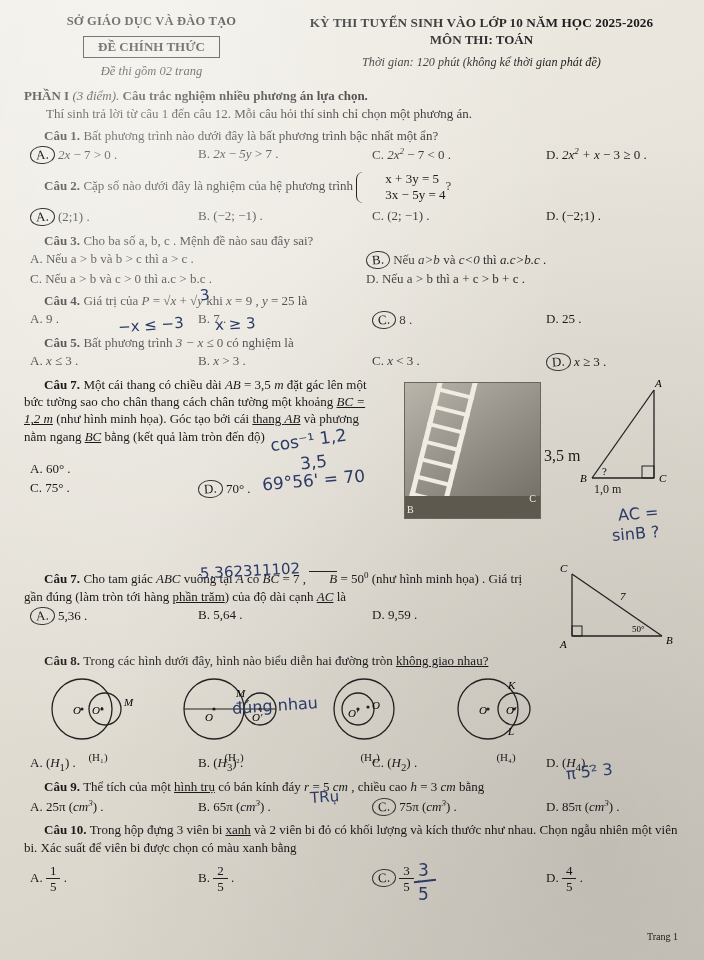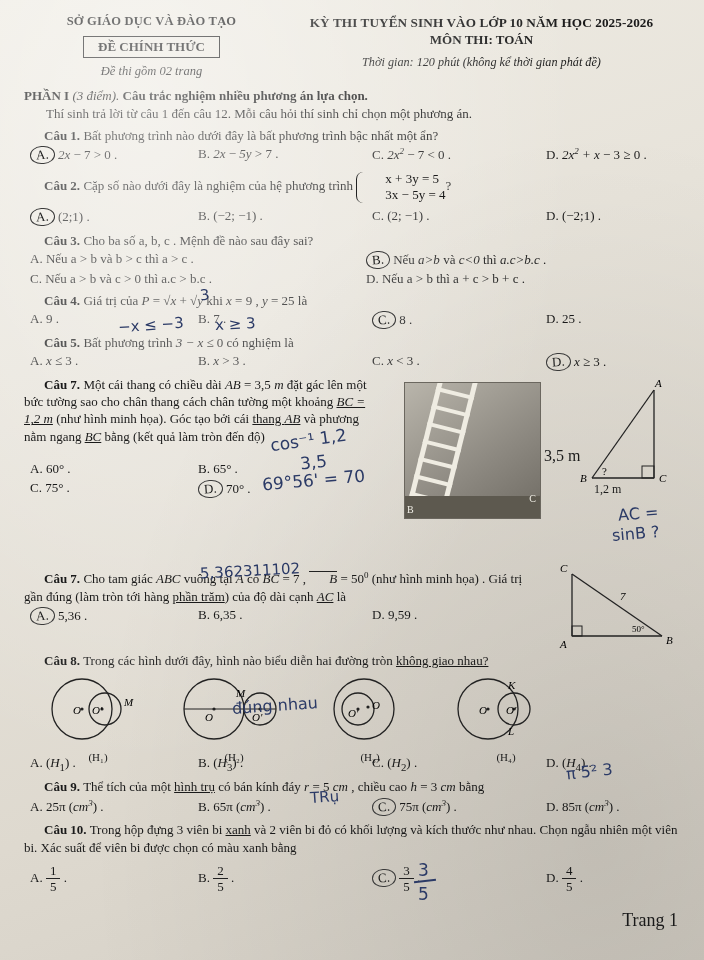--- a/index.html
+++ b/index.html
@@ -58,21 +58,21 @@
   }
   .sys span{display:block;line-height:1.25;}
   .u{text-decoration:underline;}
   .ovl{border-top:1.1px solid #222;padding-top:0px;display:inline-block;line-height:1.05;}
   .circle-wide{
     display:inline-block;border:1.6px solid #3a3a3a;border-radius:48%;
     padding:0 5px;transform:rotate(-4deg);
   }
   .ink{color:#2b3a66;font-family:"DejaVu Sans", sans-serif;position:absolute;pointer-events:none;}
   .fig{position:absolute;}
-  .trang{position:absolute;right:26px;bottom:29px;font-size:18px;}
+  .trang{position:absolute;right:26px;bottom:18px;font-size:10px;}
   
   .q8row{display:flex;margin-top:4px;margin-left:6px;}
   .q8cell{width:136px;text-align:center;position:relative;height:78px;}
   .q8lab{text-align:center;font-size:11px;margin-top:2px;}
 </style>
 </head>
 <body>
 
 <div class="page">
 
@@ -160,21 +160,20 @@
   </div>
 
   <div style="position:relative;min-height:150px;">
     <div style="width:360px;">
       <div class="q" style="margin-top:5px;">
         <span class="qn">Câu 7.</span>
         Một cái thang có chiều dài <span class="math">AB</span> = 3,5 <span class="math">m</span> đặt gác lên một bức tường sao cho chân thang cách chân tường một khoảng <span class="u math">BC = 1,2 m</span> (như hình minh họa). Góc tạo bởi cái <span class="u">thang <span class="math">AB</span></span> và phương nằm ngang <span class="math u">BC</span> bằng (kết quả làm tròn đến độ)
       </div>
       <div class="opts" style="margin-top:16px;">
         <div class="opt w1">A. 60° .</div>
-        <div class="opt">B. 65° .</div>
       </div>
       <div class="opts" style="margin-top:3px;">
         <div class="opt w1">C. 75° .</div>
         <div class="opt"><span class="circle-wide">D.</span> 70° .</div>
       </div>
     </div>
 
     <div class="fig" style="left:380px;top:6px;width:135px;height:135px;background:linear-gradient(145deg,#b9b5ab,#8c8880 60%,#6f6b63);border:1px solid #6b675f;overflow:hidden;">
       <div style="position:absolute;left:10px;top:-6px;width:62px;height:150px;transform:rotate(14deg);">
         <div style="position:absolute;left:6px;top:0;width:5px;height:150px;background:#efece2;"></div>
@@ -197,33 +196,33 @@
         <line x1="100" y1="12" x2="100" y2="100" stroke="#222" stroke-width="1.3"></line>
         <line x1="100" y1="100" x2="38" y2="100" stroke="#222" stroke-width="1.3"></line>
         <line x1="38" y1="100" x2="100" y2="12" stroke="#222" stroke-width="1.3"></line>
         <rect x="88" y="88" width="12" height="12" fill="none" stroke="#222" stroke-width="1"></rect>
         <text x="101" y="9" font-size="11" font-style="italic" font-family="Liberation Serif">A</text>
         <text x="26" y="104" font-size="11" font-style="italic" font-family="Liberation Serif">B</text>
         <text x="105" y="104" font-size="11" font-style="italic" font-family="Liberation Serif">C</text>
         <text x="48" y="97" font-size="11" font-family="Liberation Serif">?</text>
       </svg>
       <div style="position:absolute;left:-10px;top:69px;font-size:16px;">3,5 m</div>
-      <div style="position:absolute;left:40px;top:104px;font-size:12px;">1,2 m</div>
+      <div style="position:absolute;left:40px;top:104px;font-size:12px;">1,0 m</div>
     </div>
   </div>
 
   <div style="position:relative;min-height:78px;">
     <div style="width:520px;margin-top:44px;">
       <div class="q" style="margin-top:2px;">
         <span class="qn">Câu 7.</span>
         Cho tam giác <span class="math">ABC</span> vuông tại <span class="math">A</span> có <span class="math">BC</span> = 7 , <span class="ovl math">B</span> = 50<sup>0</sup> (như hình minh họa) . Giá trị gần đúng (làm tròn tới hàng <span class="u">phần trăm</span>) của độ dài cạnh <span class="u math">AC</span> là
       </div>
       <div class="opts" style="margin-top:2px;">
         <div class="opt w1"><span class="circle-wide">A.</span> 5,36 .</div>
-        <div class="opt w2">B. 6,35 .</div>
+        <div class="opt w2">B. 5,64 .</div>
         <div class="opt">D. 9,59 .</div>
       </div>
     </div>
     <div class="fig" style="left:530px;top:-6px;width:140px;height:92px;">
       <svg width="140" height="92" viewBox="0 0 140 92">
         <line x1="18" y1="10" x2="18" y2="72" stroke="#222" stroke-width="1.3"></line>
         <line x1="18" y1="72" x2="108" y2="72" stroke="#222" stroke-width="1.3"></line>
         <line x1="18" y1="10" x2="108" y2="72" stroke="#222" stroke-width="1.3"></line>
         <rect x="18" y="62" width="10" height="10" fill="none" stroke="#222" stroke-width="1"></rect>
         <text x="6" y="8" font-size="11" font-style="italic" font-family="Liberation Serif">C</text>

